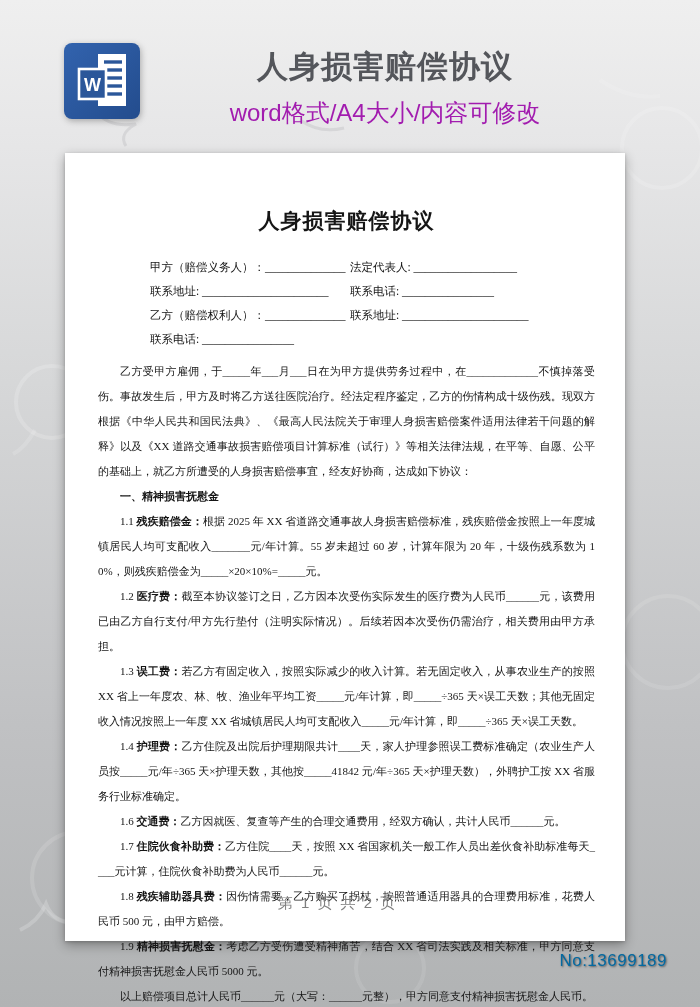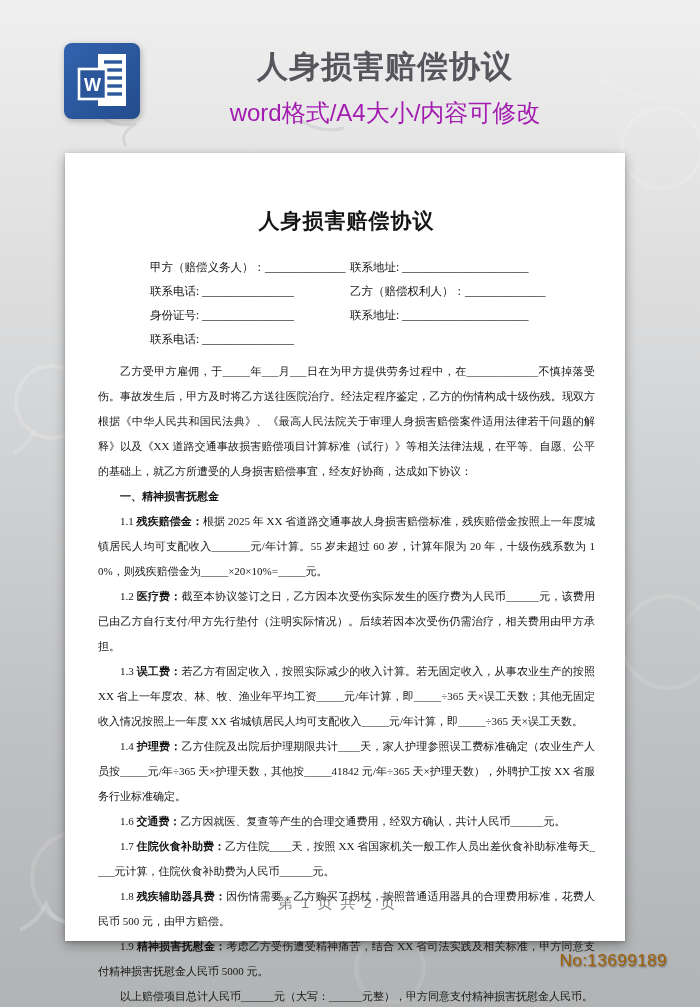--- a/index.html
+++ b/index.html
@@ -25,21 +25,21 @@
   .party{margin-left:52px;display:grid;grid-template-columns:200px 1fr;font-size:11.5px;line-height:24px;}
   .party div{white-space:nowrap;}
   .doc-body{margin-top:8px;font-size:11px;line-height:25px;text-align:justify;}
   .doc-body p{margin:0;text-indent:2em;word-break:break-all;}
   .doc-body p.heading{font-weight:bold;}
   .page-foot{
     position:absolute;left:0;right:15px;bottom:28px;text-align:center;
     font-size:15px;color:#7f7f7f;letter-spacing:2px;font-family:"Liberation Sans",sans-serif;
   }
   .wm-no{
-    position:absolute;right:33px;top:951px;font-size:17px;color:#a16207;
+    position:absolute;right:33px;top:951px;font-size:17px;color:#0369a1;
     text-shadow:1px 1px 2px rgba(0,0,0,.5);letter-spacing:.5px;
   }
 </style>
 </head>
 <body>
 
 <svg class="wm-layer" viewBox="0 0 700 1007">
   <g stroke="#ffffff" fill="none" stroke-width="4">
     <circle cx="52" cy="402" r="36" opacity="0.18"></circle>
     <path d="M35 430 q-10 18 -22 24" opacity="0.15"></path>
@@ -80,24 +80,24 @@
     <div class="banner-title">人身损害赔偿协议</div>
     <div class="banner-sub">word格式/A4大小/内容可修改</div>
   </div>
 </div>
 
 <div class="page">
   <div class="page-inner">
     <div class="doc-title">人身损害赔偿协议</div>
     <div class="party" id="party-grid">
         <div>甲方（赔偿义务人）：______________</div>
+        <div>法定代表人: __________________</div>
         <div>联系地址: ______________________</div>
         <div>联系电话: ________________</div>
         <div>乙方（赔偿权利人）：______________</div>
-        <div>身份证号: ________________</div>
         <div>联系地址: ______________________</div>
         <div>联系电话: ________________</div>
       </div>
     <div class="doc-body" id="doc-body">
         <p>乙方受甲方雇佣，于_____年___月___日在为甲方提供劳务过程中，在_____________不慎掉落受伤。事故发生后，甲方及时将乙方送往医院治疗。经法定程序鉴定，乙方的伤情构成十级伤残。现双方根据《中华人民共和国民法典》、《最高人民法院关于审理人身损害赔偿案件适用法律若干问题的解释》以及《XX 道路交通事故损害赔偿项目计算标准（试行）》等相关法律法规，在平等、自愿、公平的基础上，就乙方所遭受的人身损害赔偿事宜，经友好协商，达成如下协议：</p>
         <p class="heading"><b>一、精神损害抚慰金</b></p>
         <p>1.1 <b>残疾赔偿金：</b>根据 2025 年 XX 省道路交通事故人身损害赔偿标准，残疾赔偿金按照上一年度城镇居民人均可支配收入_______元/年计算。55 岁未超过 60 岁，计算年限为 20 年，十级伤残系数为 10%，则残疾赔偿金为_____×20×10%=_____元。</p>
         <p>1.2 <b>医疗费：</b>截至本协议签订之日，乙方因本次受伤实际发生的医疗费为人民币______元，该费用已由乙方自行支付/甲方先行垫付（注明实际情况）。后续若因本次受伤仍需治疗，相关费用由甲方承担。</p>
         <p>1.3 <b>误工费：</b>若乙方有固定收入，按照实际减少的收入计算。若无固定收入，从事农业生产的按照 XX 省上一年度农、林、牧、渔业年平均工资_____元/年计算，即_____÷365 天×误工天数；其他无固定收入情况按照上一年度 XX 省城镇居民人均可支配收入_____元/年计算，即_____÷365 天×误工天数。</p>
         <p>1.4 <b>护理费：</b>乙方住院及出院后护理期限共计____天，家人护理参照误工费标准确定（农业生产人员按_____元/年÷365 天×护理天数，其他按_____41842 元/年÷365 天×护理天数），外聘护工按 XX 省服务行业标准确定。</p>

